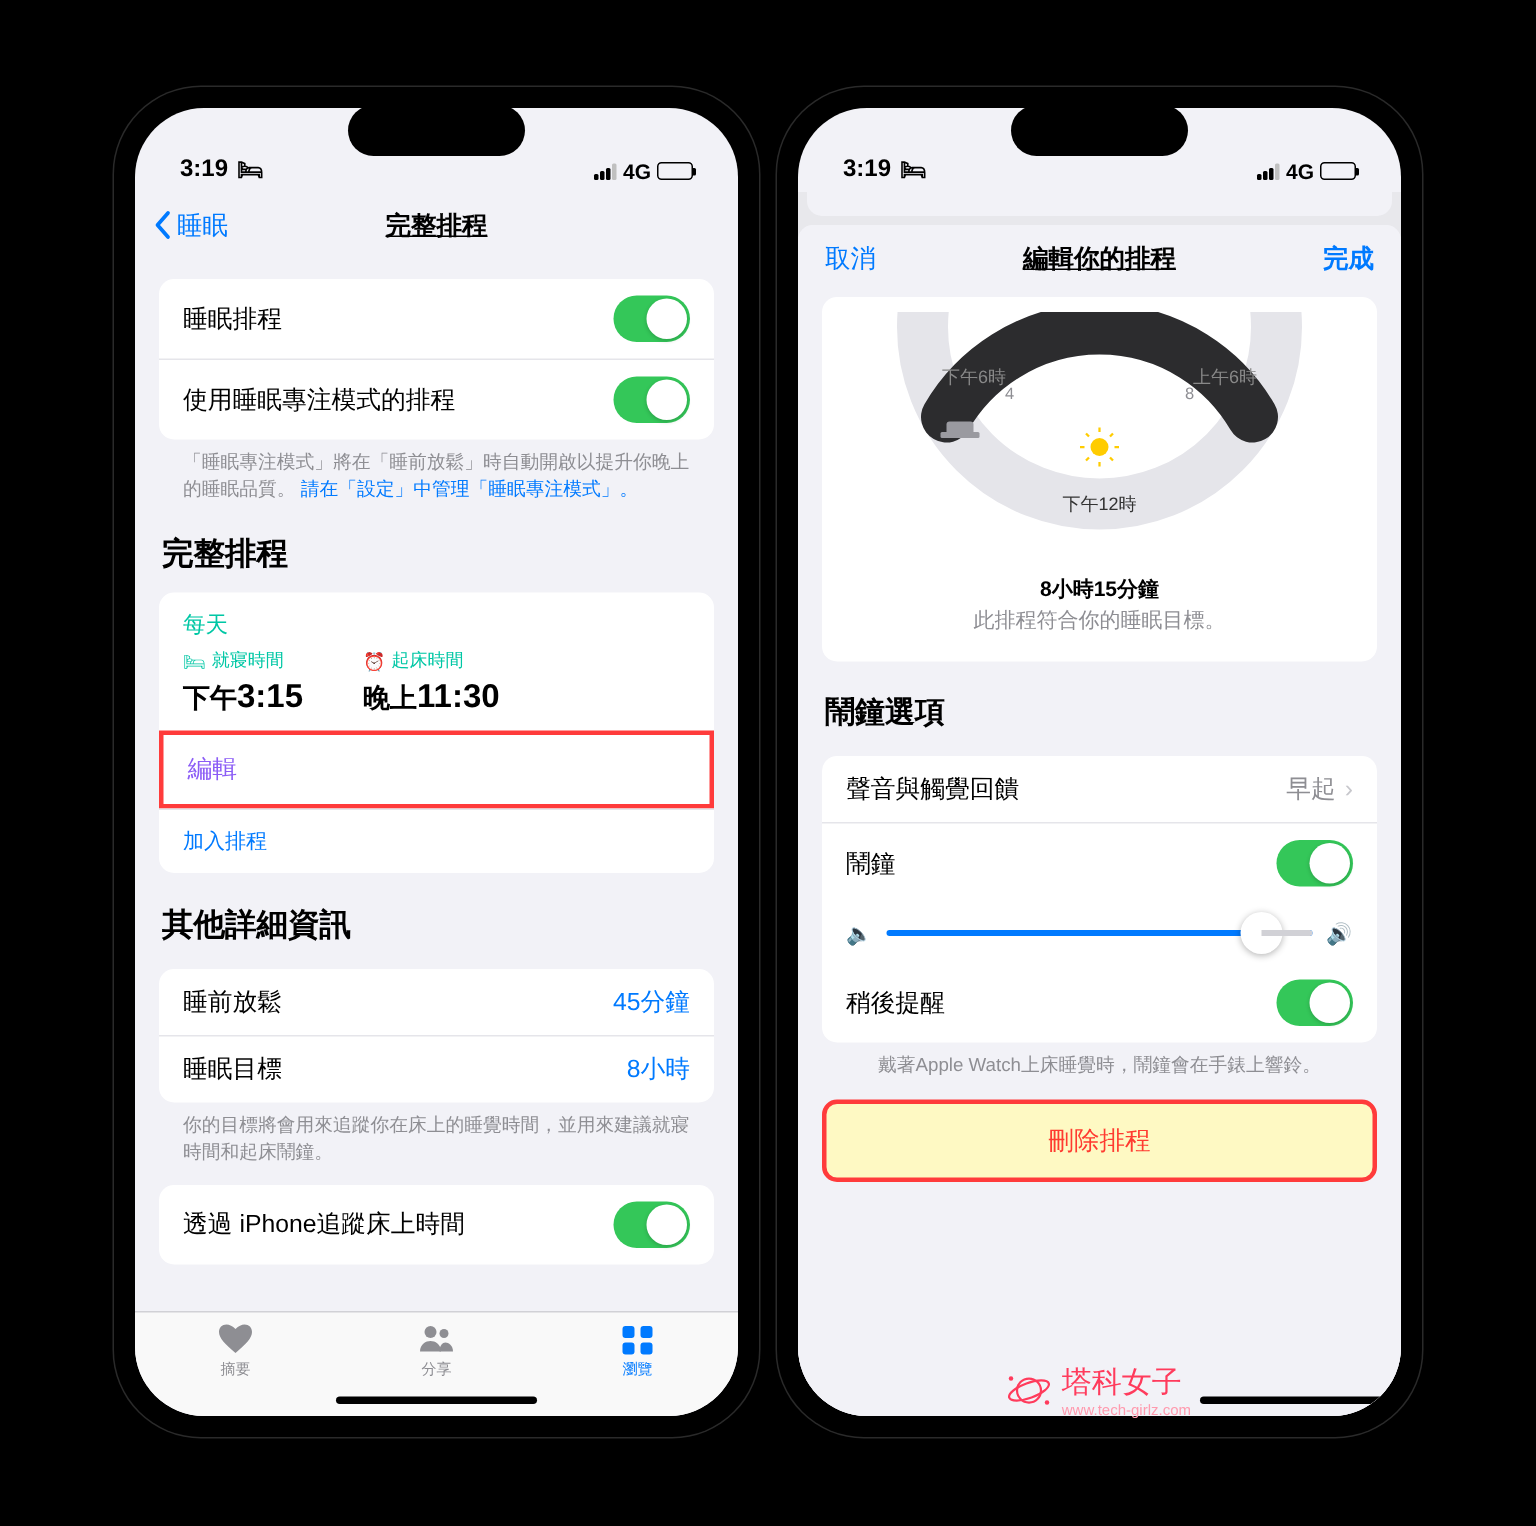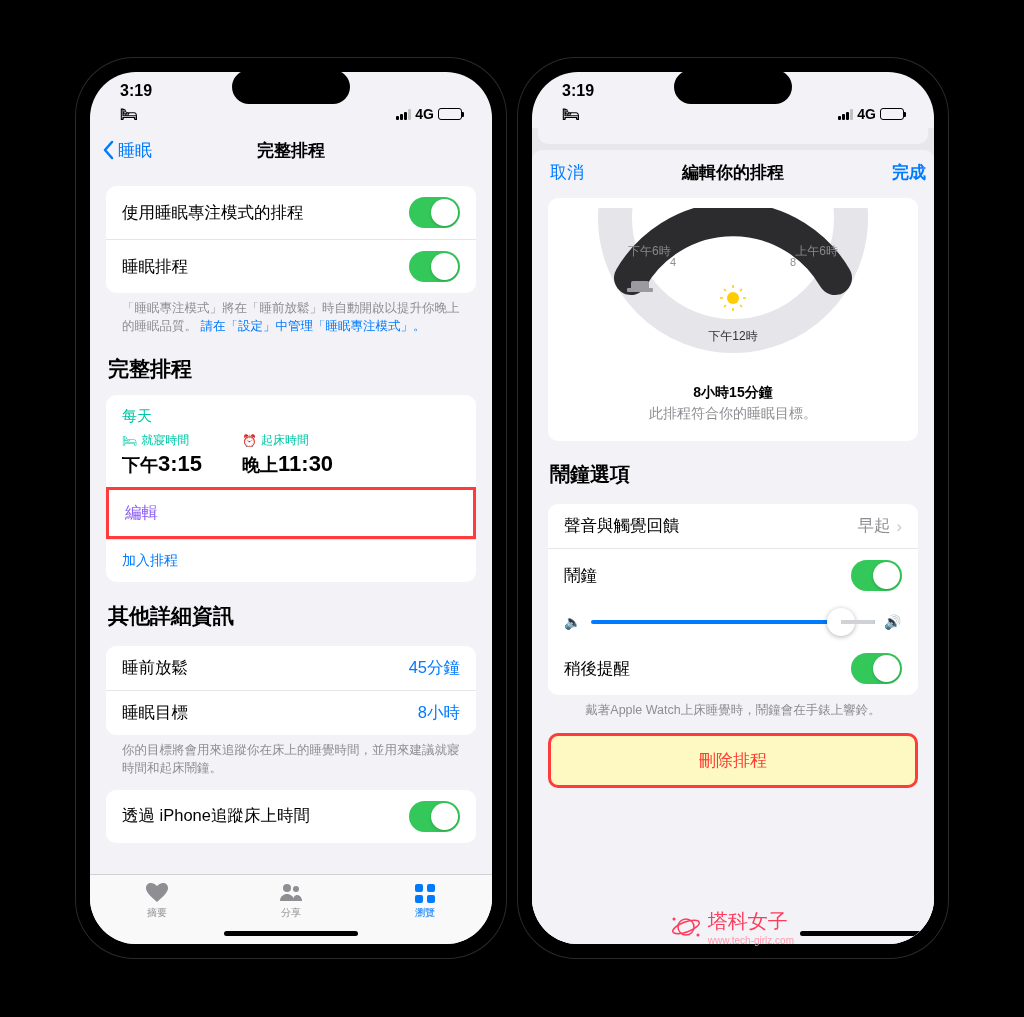--- a/index.html
+++ b/index.html
@@ -49,51 +49,52 @@
 .status-bar {
   height: 56px;
   display: flex;
   align-items: flex-end;
   padding: 0 30px 6px;
   justify-content: space-between;
   font-size: 16px;
   font-weight: 600;
   color: #000;
 }
-.status-left { display: flex; gap: 6px; flex-direction: column; }
+.status-left { display: flex; align-items: center; gap: 6px; }
 .status-right { display: flex; align-items: center; gap: 4px; font-size: 14px; }
 .signal-bars { display: flex; align-items: flex-end; gap: 1px; height: 11px; }
 .signal-bars span { width: 3px; background: #000; border-radius: 1px; }
 .signal-bars span:nth-child(1){height:4px} .signal-bars span:nth-child(2){height:6px}
 .signal-bars span:nth-child(3){height:8px;} .signal-bars span:nth-child(4){height:11px;background:#c0c0c0}
 .battery { width: 24px; height: 12px; border: 1px solid #000; border-radius: 3px; position: relative; }
 .battery::after { content:''; position:absolute; right:-3px; top:3px; width:2px; height:5px; background:#000; border-radius:0 1px 1px 0; }
 .battery-fill { width: 70%; height: 100%; background: #000; border-radius: 1px; }
 .bed-glyph { font-size: 14px; }
 
 .nav {
   height: 44px;
   display: flex;
   align-items: center;
   justify-content: center;
   position: relative;
   background: #f2f2f7;
+  text-decoration: underline;
 }
 .nav-back {
   position: absolute;
   left: 12px;
   color: #007aff;
   font-size: 17px;
   display: flex;
   align-items: center;
 }
 .nav-back svg { width: 12px; height: 20px; margin-right: 4px; }
 .nav-title { font-size: 17px; font-weight: 600; }
 .nav-cancel { position:absolute; left:18px; color:#007aff; font-size:17px; }
-.nav-done { position:absolute; right:8px; color:#007aff; font-size:17px; font-weight:600; }
+.nav-done { position:absolute; right:18px; color:#007aff; font-size:17px; font-weight:600; }
 
 .content { flex: 1; overflow: hidden; padding: 0 16px; }
 .list-group { background:#fff; border-radius:10px; margin-top:14px; }
 .row { display:flex; align-items:center; justify-content:space-between; padding:11px 16px; min-height:44px; font-size:16.5px; }
 .row + .row { border-top: 0.5px solid #e5e5ea; }
 .row-label { color:#000; }
 .row-value { color:#007aff; }
 .row-secondary-value { color:#8e8e93; display:flex; align-items:center; gap:6px; }
 
 .toggle { width:51px; height:31px; border-radius:16px; background:#34c759; position:relative; }
@@ -180,25 +181,25 @@
               <path d="M10 2 L3 10 L10 18" stroke="#007aff" stroke-width="2.5" fill="none" stroke-linecap="round" stroke-linejoin="round"></path>
             </svg>
         <span>睡眠</span>
       </div>
       <div class="nav-title">完整排程</div>
     </div>
 
     <div class="content">
       <div class="list-group">
         <div class="row">
+          <span class="row-label">睡眠排程</span>
+          <span class="toggle"></span>
+        </div>
+        <div class="row">
           <span class="row-label">使用睡眠專注模式的排程</span>
-          <span class="toggle"></span>
-        </div>
-        <div class="row">
-          <span class="row-label">睡眠排程</span>
           <span class="toggle"></span>
         </div>
       </div>
       <div class="footnote">
         <span>「睡眠專注模式」將在「睡前放鬆」時自動開啟以提升你晚上的睡眠品質。</span>
         <a>請在「設定」中管理「睡眠專注模式」。</a>
       </div>
 
       <div class="section-header">完整排程</div>
       <div class="schedule-card">

